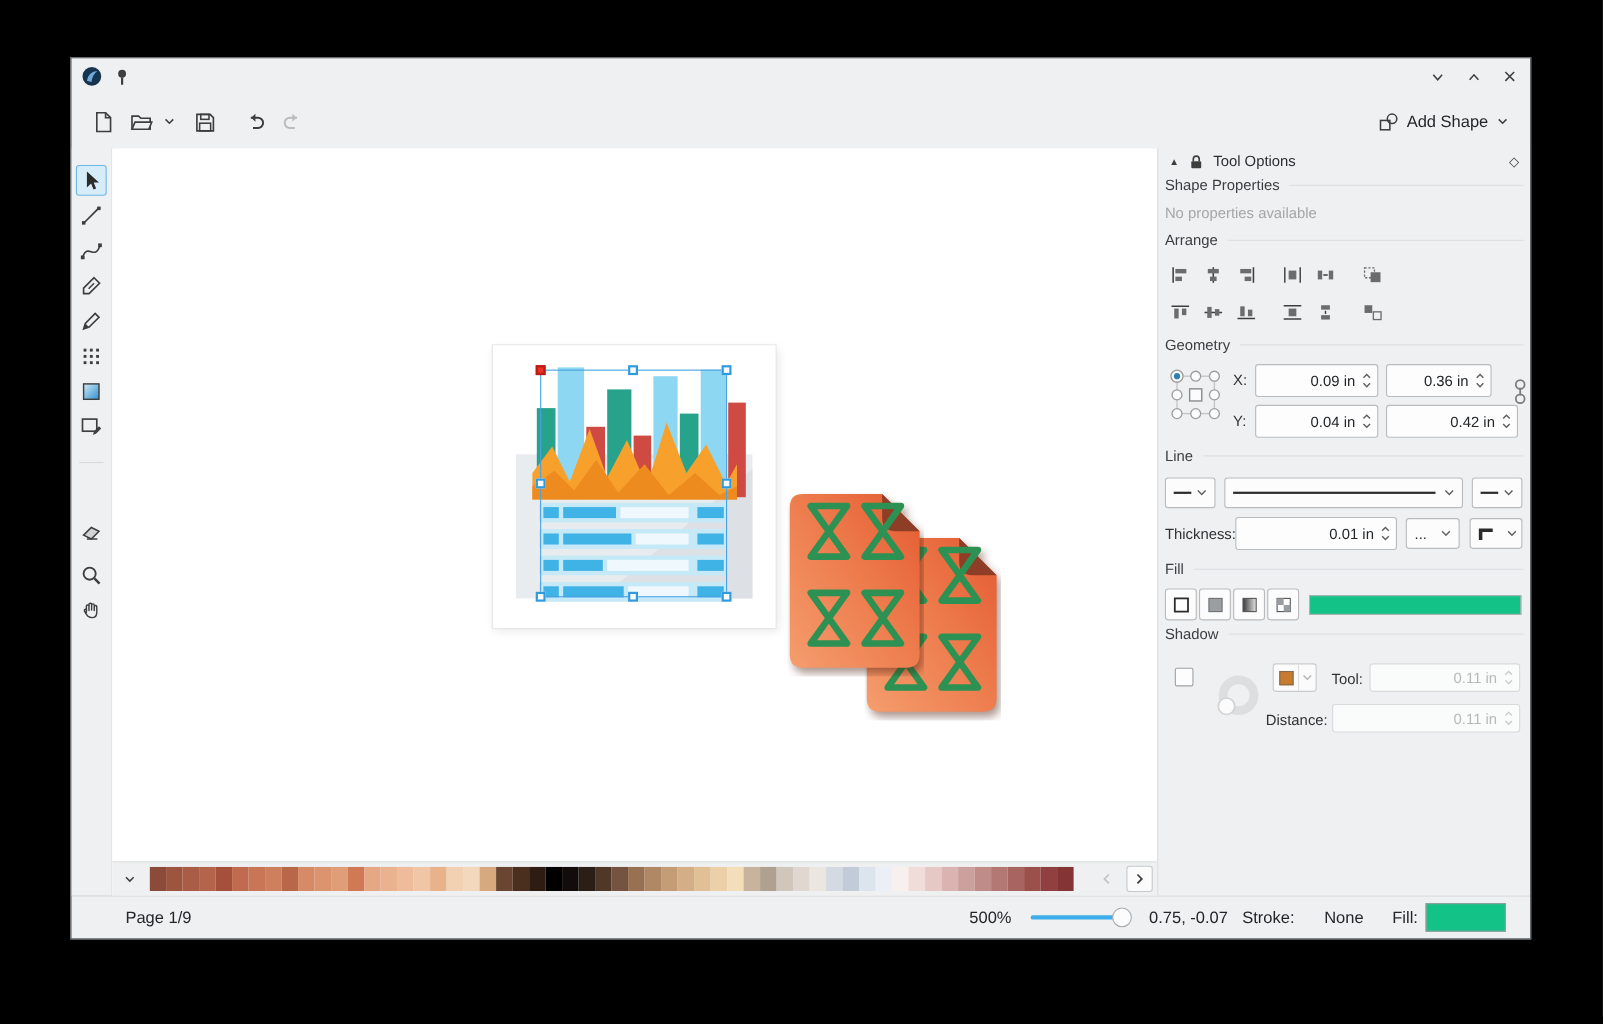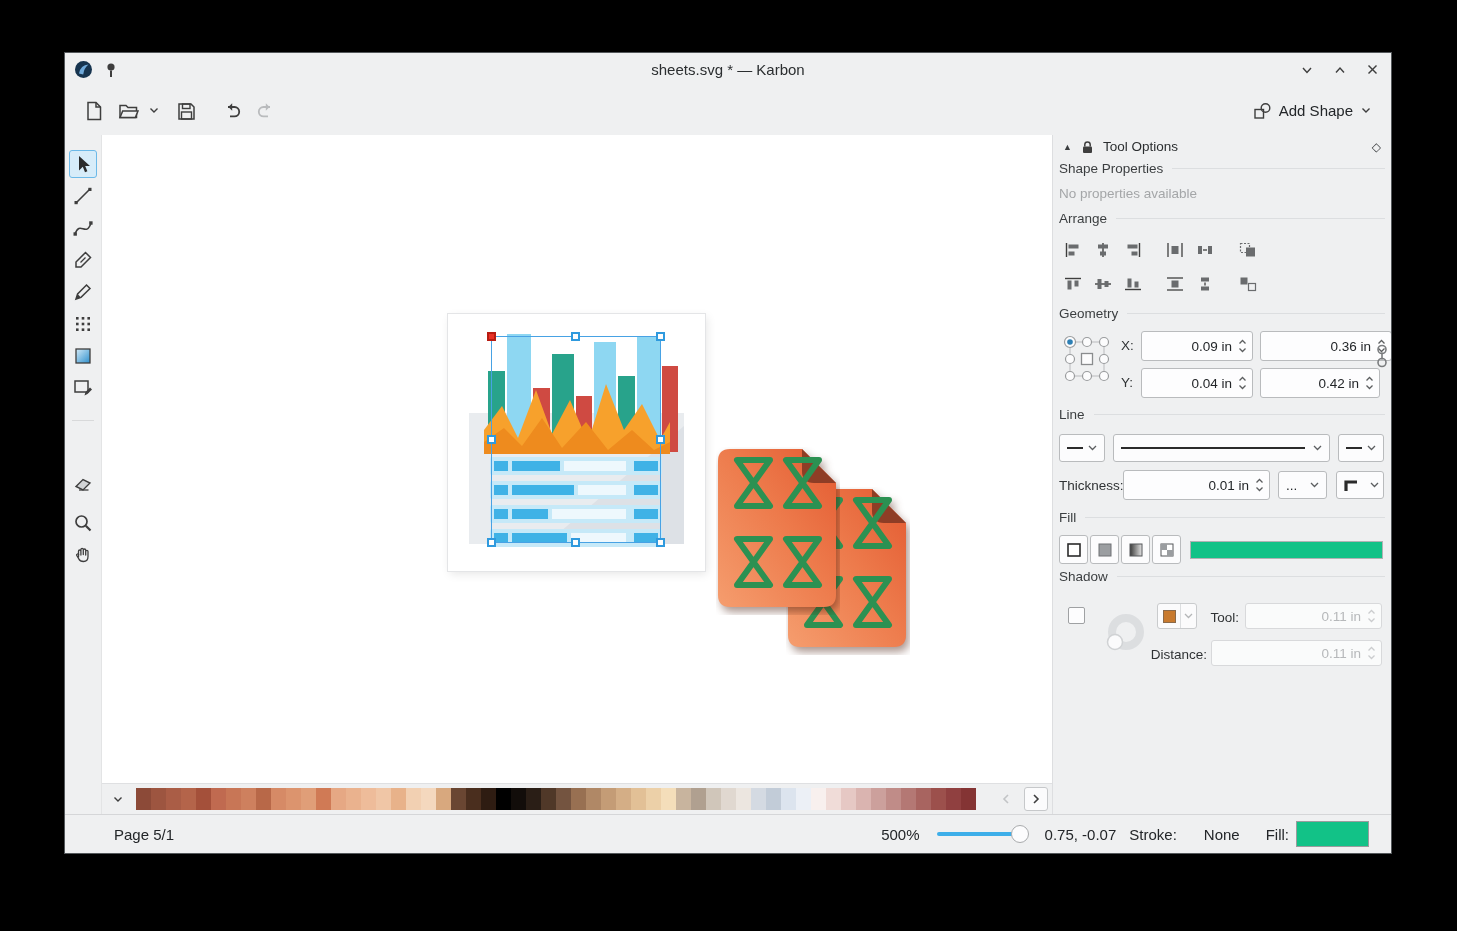--- a/index.html
+++ b/index.html
@@ -108,21 +108,20 @@
     <div class="tb-left">
       <svg width="19" height="19">
           <circle cx="9.5" cy="9.5" r="8.5" fill="#17344f"></circle>
           <path d="M5,13.5 Q6.5,5 14.5,4.5 Q10,8 9.2,14.5 Z" fill="#6fa9da"></path>
         </svg>
       <svg width="14" height="16">
           <circle cx="7" cy="5" r="3.6" fill="#3e3e3e"></circle>
           <line x1="7" y1="8.5" x2="7" y2="15" stroke="#3e3e3e" stroke-width="2"></line>
         </svg>
     </div>
-    <div class="title">sheets.svg * — Karbon</div>
     <div class="tb-right">
       <span class="winbtn">
           <svg width="14" height="12">
             <polyline points="3,4 7,8.5 11,4" fill="none" stroke="#3e3e3e" stroke-width="1.4"></polyline>
           </svg>
         </span>
       <span class="winbtn">
           <svg width="14" height="12">
             <polyline points="3,8.5 7,4 11,8.5" fill="none" stroke="#3e3e3e" stroke-width="1.4"></polyline>
           </svg>
@@ -578,21 +577,21 @@
         <span class="val">0.09 in</span>
         <span class="spin">
             <svg width="9" height="6">
               <polyline points="1.5,4.5 4.5,1.5 7.5,4.5" fill="none" stroke="#5c5e60" stroke-width="1.3"></polyline>
             </svg>
             <svg width="9" height="6">
               <polyline points="1.5,1.5 4.5,4.5 7.5,1.5" fill="none" stroke="#5c5e60" stroke-width="1.3"></polyline>
             </svg>
           </span>
       </div>
-      <div class="spinbox" style="left:207px;top:196px;width:132px">
+      <div class="spinbox" style="left:207px;top:196px;width:96px">
         <span class="val">0.36 in</span>
         <span class="spin">
             <svg width="9" height="6">
               <polyline points="1.5,4.5 4.5,1.5 7.5,4.5" fill="none" stroke="#5c5e60" stroke-width="1.3"></polyline>
             </svg>
             <svg width="9" height="6">
               <polyline points="1.5,1.5 4.5,4.5 7.5,1.5" fill="none" stroke="#5c5e60" stroke-width="1.3"></polyline>
             </svg>
           </span>
       </div>
@@ -757,21 +756,21 @@
             <svg width="9" height="6">
               <polyline points="1.5,1.5 4.5,4.5 7.5,1.5" fill="none" stroke="#5c5e60" stroke-width="1.3"></polyline>
             </svg>
           </span>
       </div>
 
     </div>
   </div>
 
   <div class="statusbar">
-    <span>Page 5/1</span>
+    <span>Page 1/9</span>
     <div class="sb-right">
       <span>500%</span>
       <div class="slider">
         <div class="track"></div>
         <div class="handle"></div>
       </div>
       <span style="margin-left:26px">0.75, -0.07</span>
       <span style="margin-left:13px">Stroke:</span>
       <span style="margin-left:27px">None</span>
       <span style="margin-left:26px">Fill:</span>

